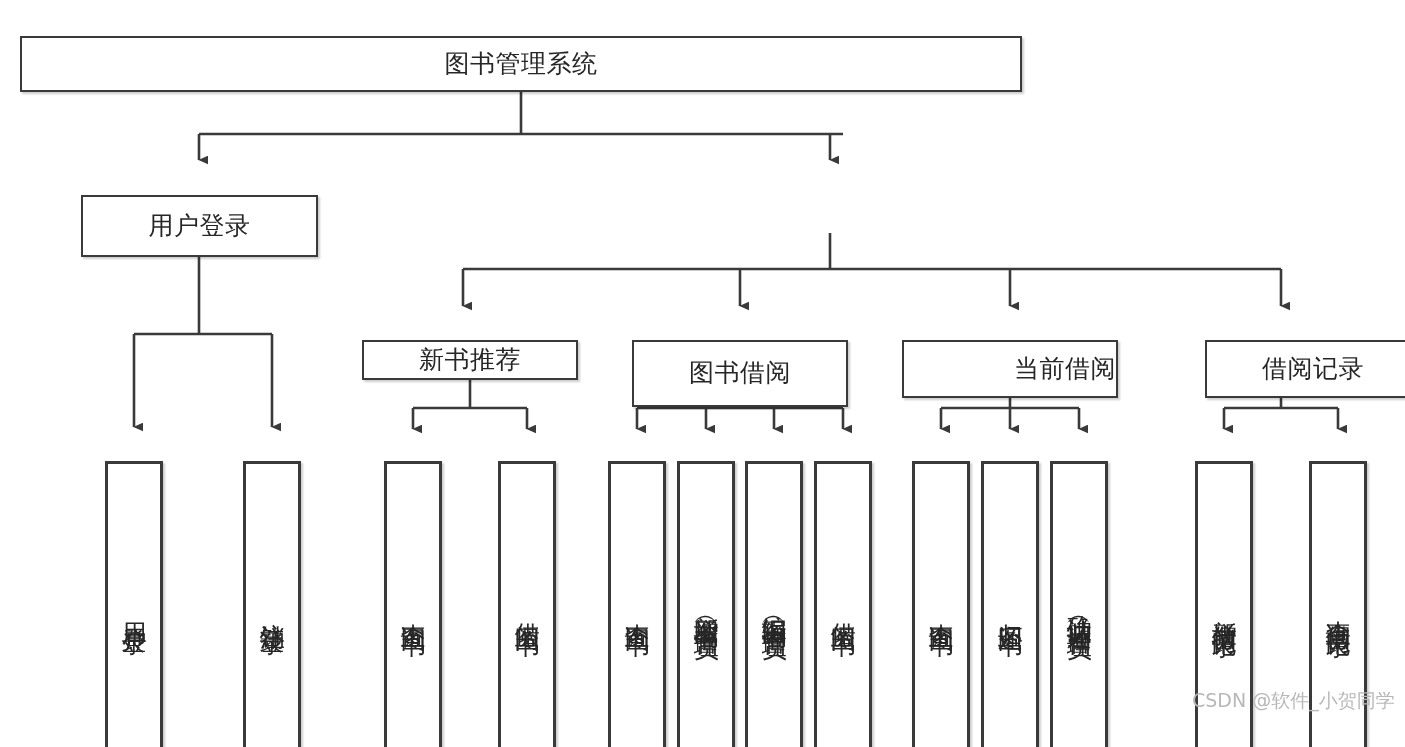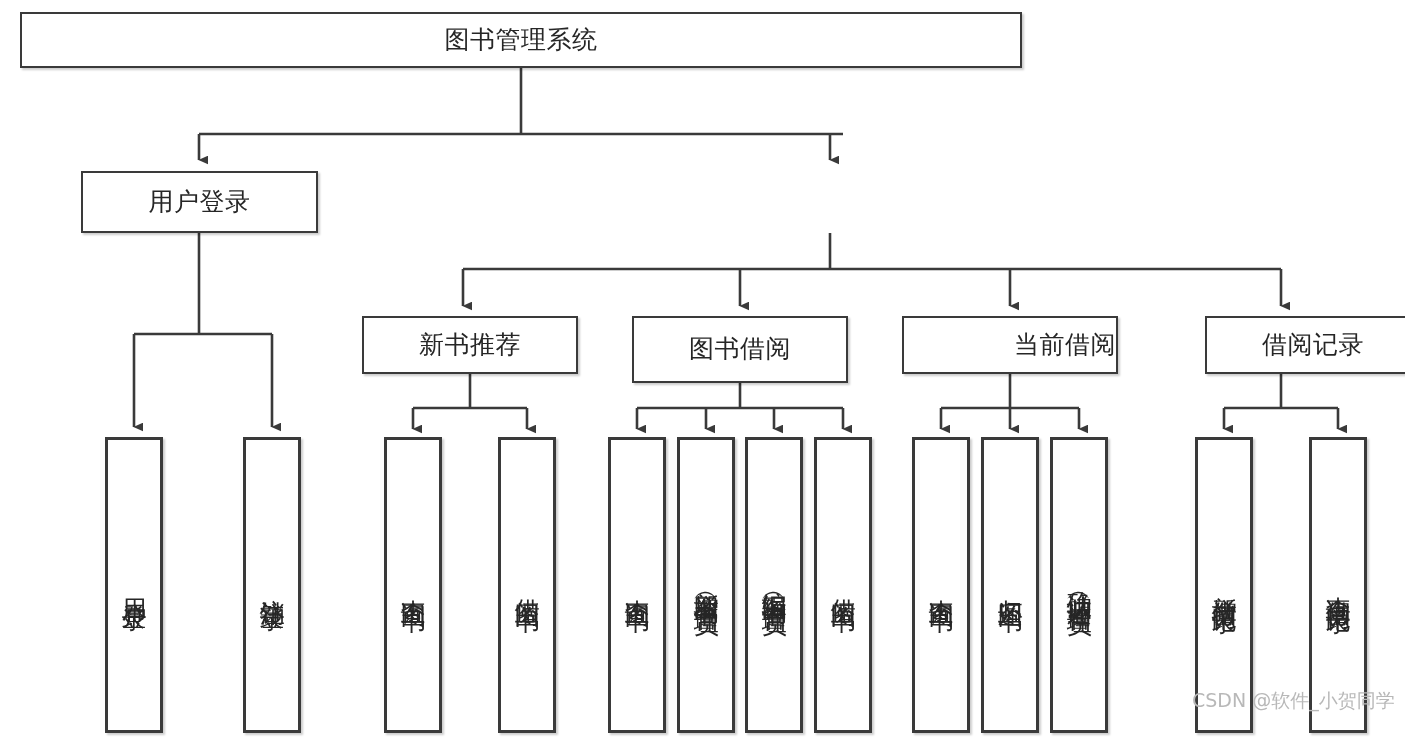--- a/index.html
+++ b/index.html
@@ -30,20 +30,21 @@
   .node {
     position: absolute;
     box-sizing: border-box;
     background: #ffffff;
     border: 2px solid #3a3a3a;
     box-shadow: 2px 2px 2px rgba(0,0,0,0.20);
     display: flex;
     align-items: center;
     justify-content: center;
     color: #262626;
+    margin-top: 24px;
   }
   .node .label {
     display: block;
     text-align: center;
     line-height: 1.06;
     letter-spacing: 0.5px;
     white-space: nowrap;
   }
   
   .node.horiz .label {
@@ -132,21 +133,21 @@
   </svg>
 
   <div class="node root horiz" style="left:20px; top:12px; width:1002px; height:56px;">
     <span class="label">图书管理系统</span>
   </div>
 
   <div class="node horiz" style="left:81px; top:171px; width:237px; height:62px;">
     <span class="label">用户登录</span>
   </div>
 
-  <div class="node horiz" style="left:362px; top:316px; width:216px; height:58px;">
+  <div class="node horiz" style="left:362px; top:316px; width:216px; height:40px;">
     <span class="label">新书推荐</span>
   </div>
   <div class="node horiz" style="left:632px; top:316px; width:216px; height:67px;">
     <span class="label">图书借阅</span>
   </div>
   <div class="node horiz" style="left:902px; top:316px; width:216px; height:58px;justify-content:flex-end;">
     <span class="label">当前借阅</span>
   </div>
   <div class="node horiz" style="left:1205px; top:316px; width:216px; height:58px;">
     <span class="label">借阅记录</span>

